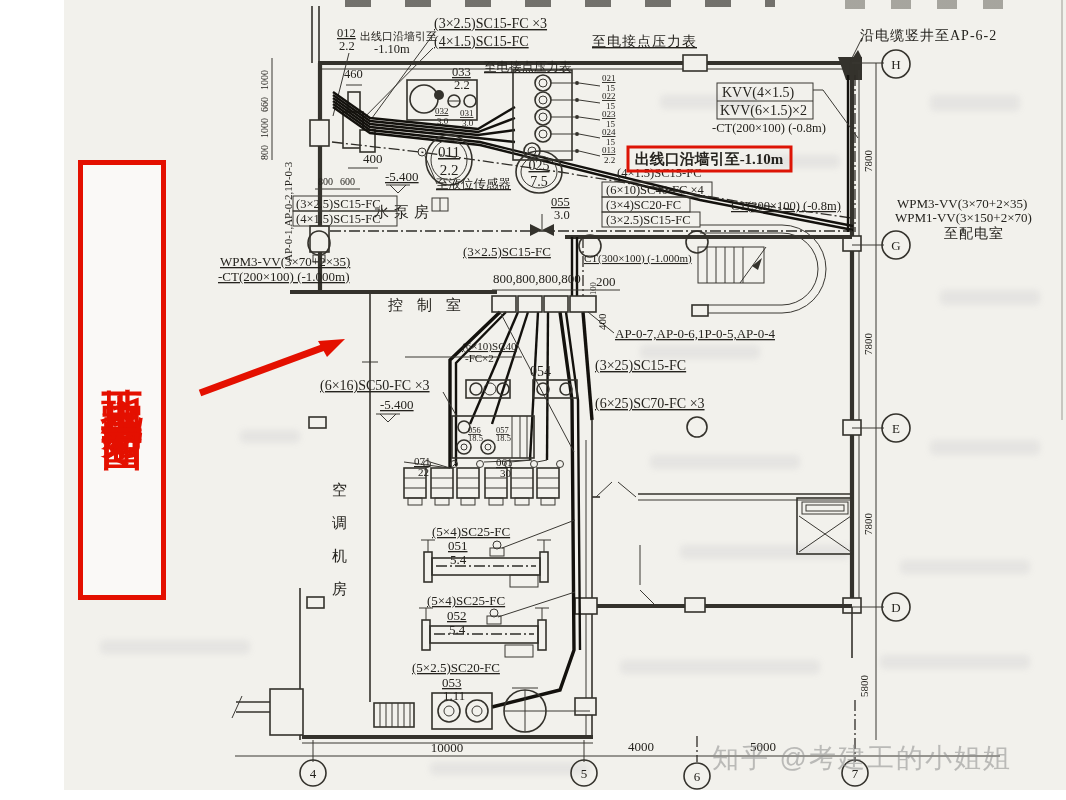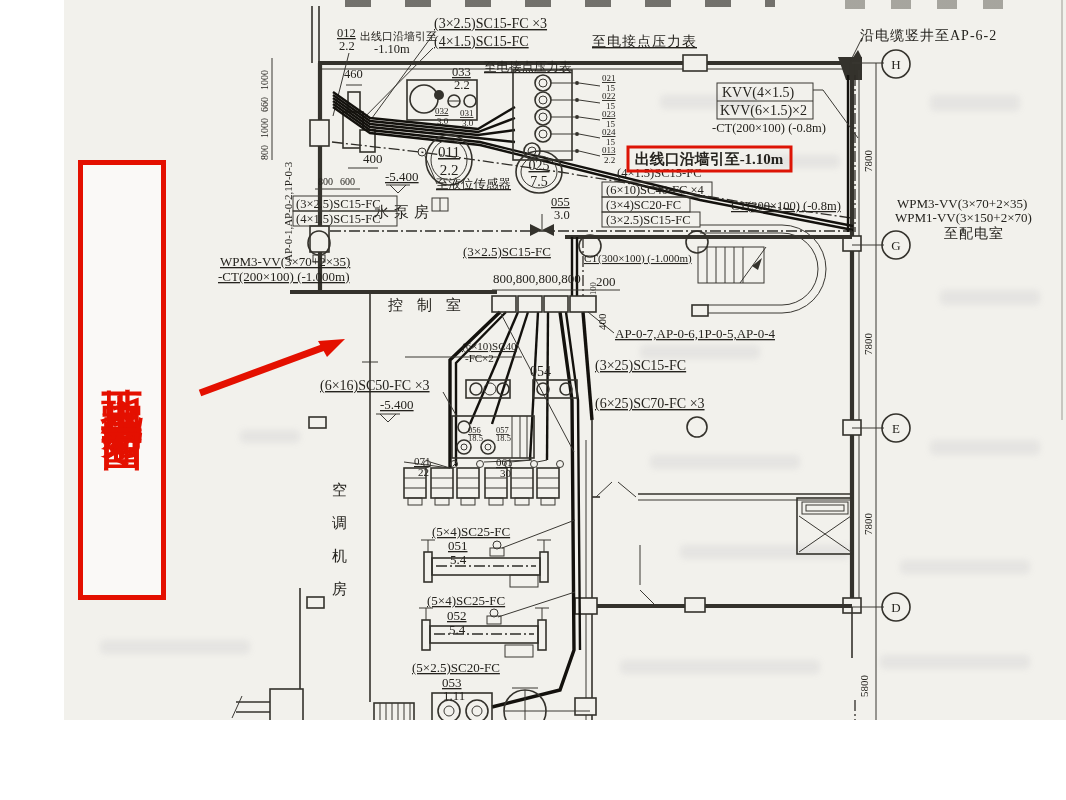--- a/index.html
+++ b/index.html
@@ -1,16 +1,16 @@
 <!DOCTYPE html>
 <html><head>
 <meta charset="utf-8">
 <style>
   html,body{margin:0;padding:0;background:#fff;}
-  #stage{position:relative;width:1066px;height:720px;background:#fff;overflow:hidden;
+  #stage{position:relative;width:1066px;height:800px;background:#fff;overflow:hidden;
          font-family:"Liberation Serif",serif;}
   #paper{position:absolute;left:64px;top:0;width:1002px;height:790px;background:#f2f1ec;}
   .frag{position:absolute;opacity:.7;}
   .sm{position:absolute;background:rgba(125,128,142,.11);filter:blur(3px);border-radius:5px;}
   svg{position:absolute;left:0;top:0;}
   svg text{fill:#25231e;font-family:"Liberation Serif",serif;}
   .t12{font-size:12.5px;} .t11{font-size:11px;} .t10{font-size:10px;} .t9{font-size:9px;}
   .t8{font-size:8.5px;} .t14{font-size:14px;} .t15{font-size:15px;} .t13{font-size:13px;}
   .cn{font-size:14px;letter-spacing:1px;} .ul{text-decoration:underline;}
   .mid{text-anchor:middle;} .bold{font-weight:bold;}

